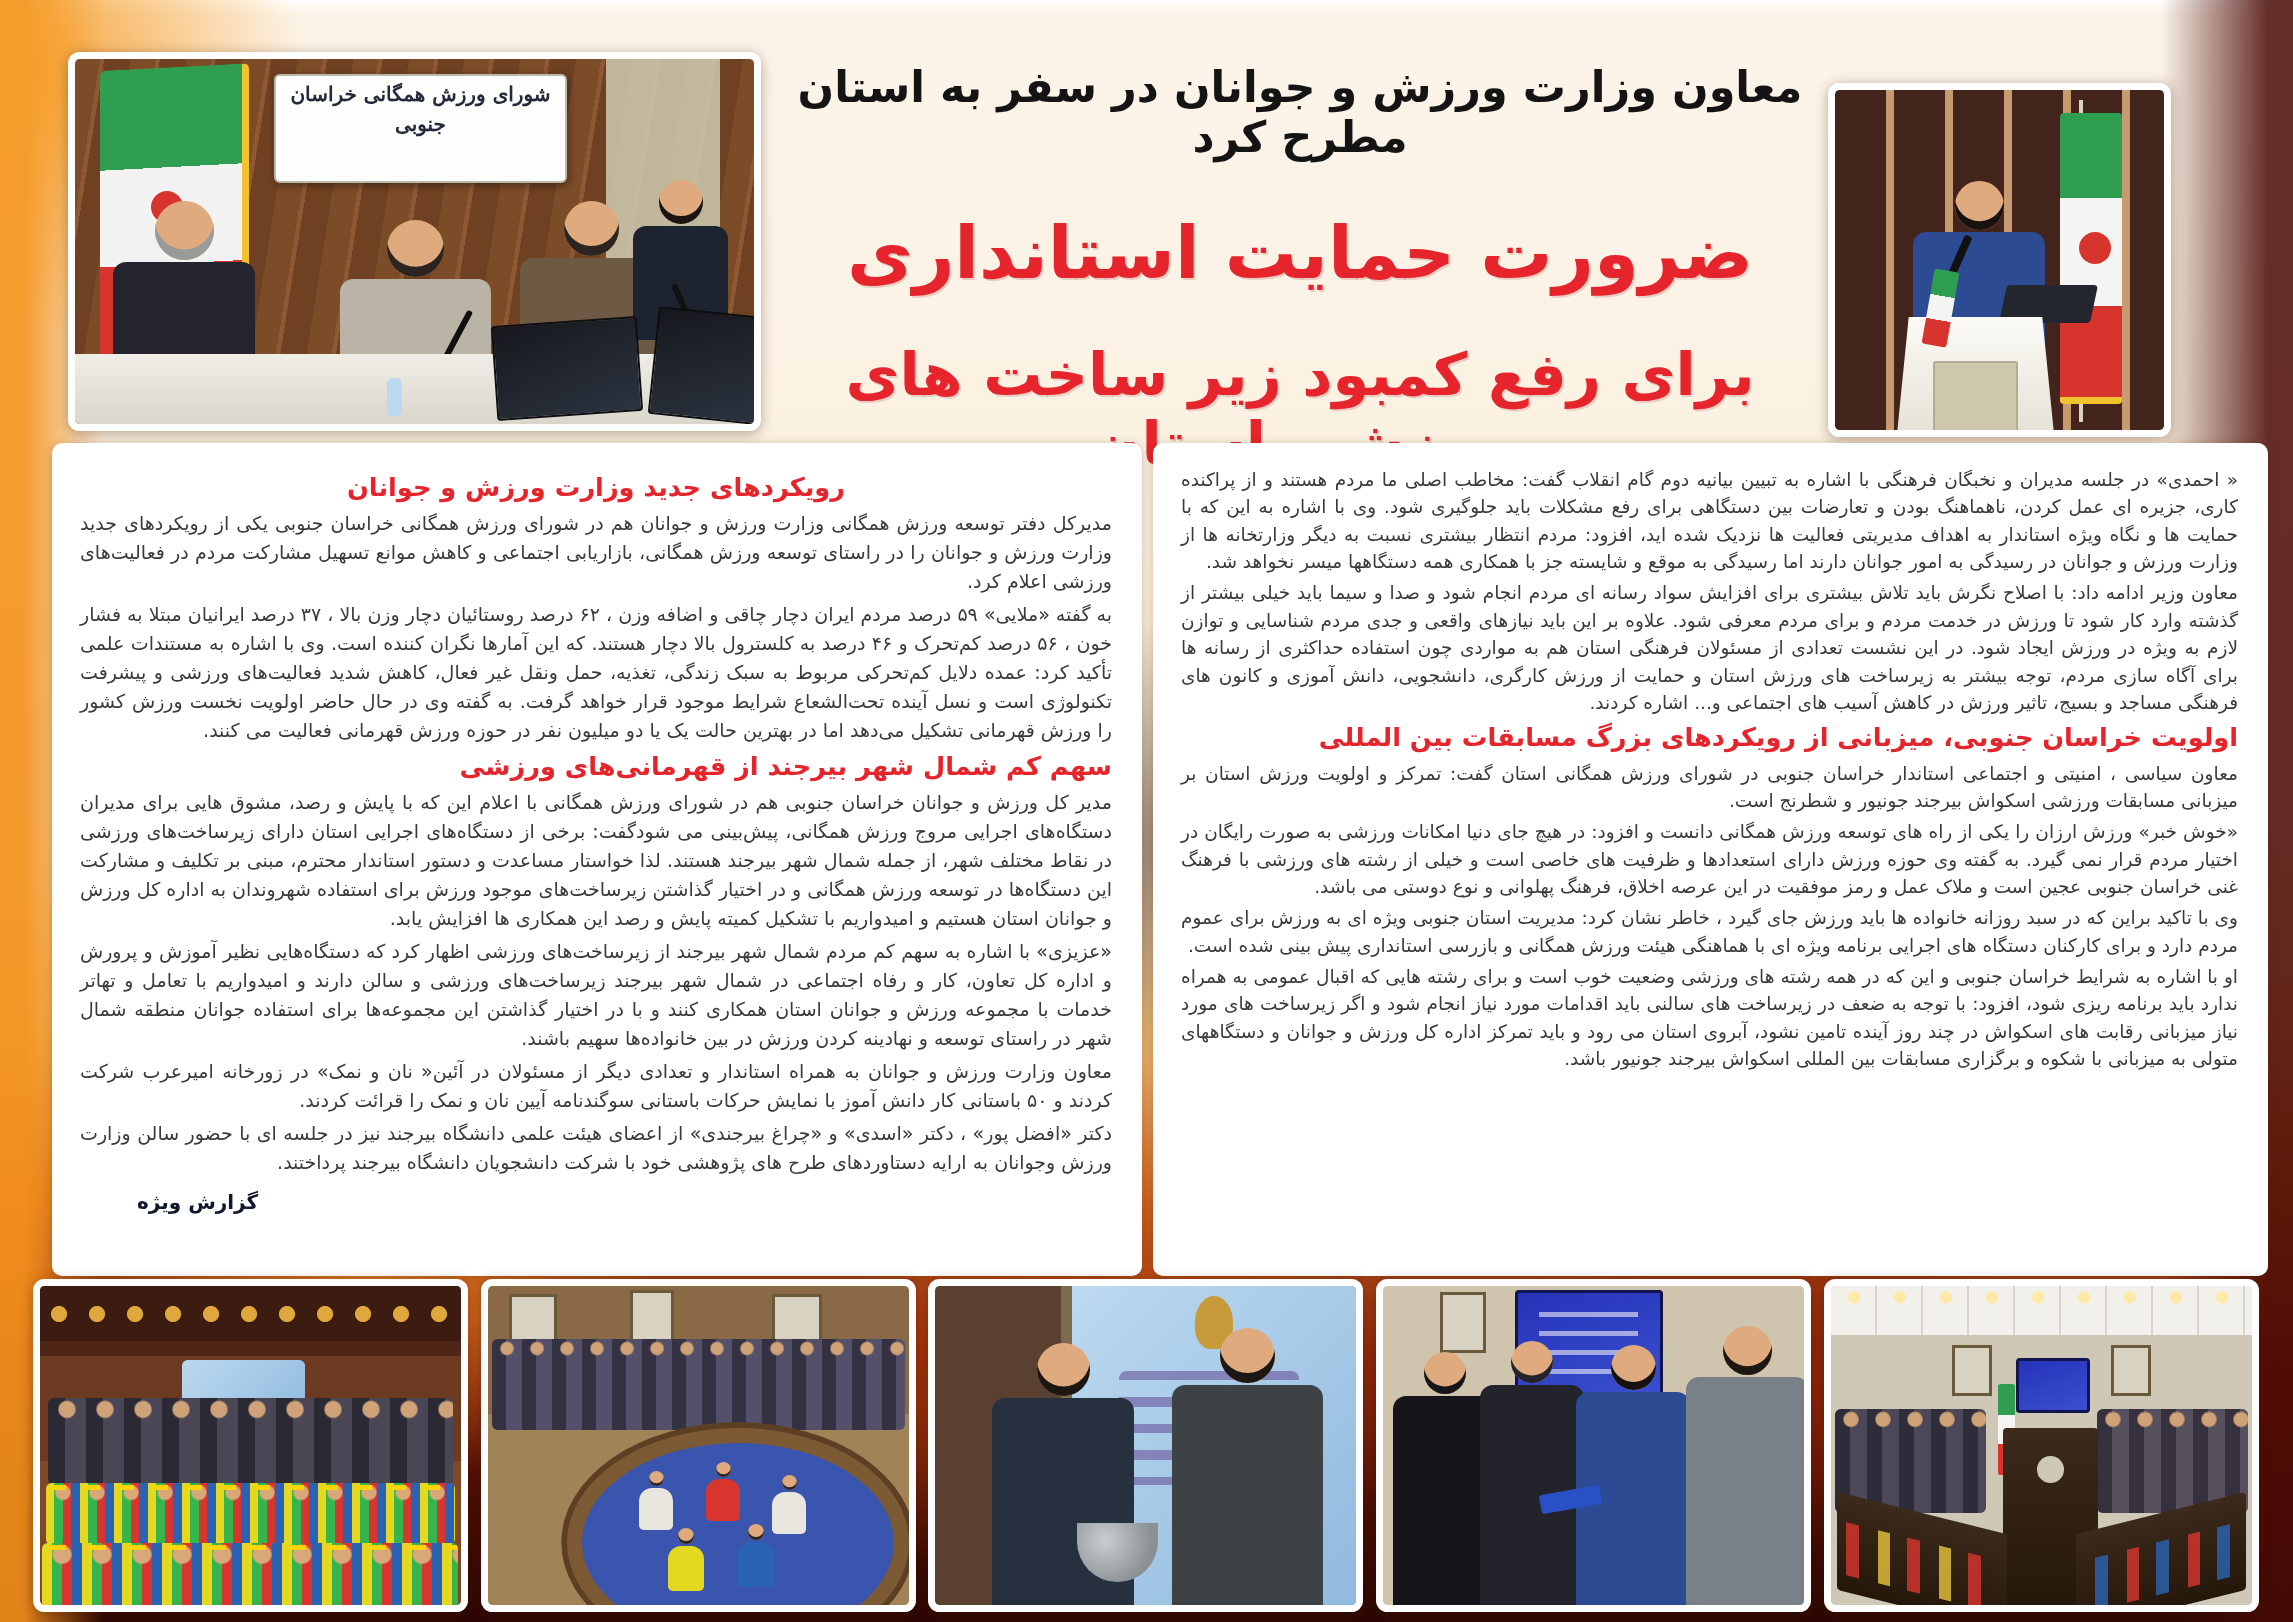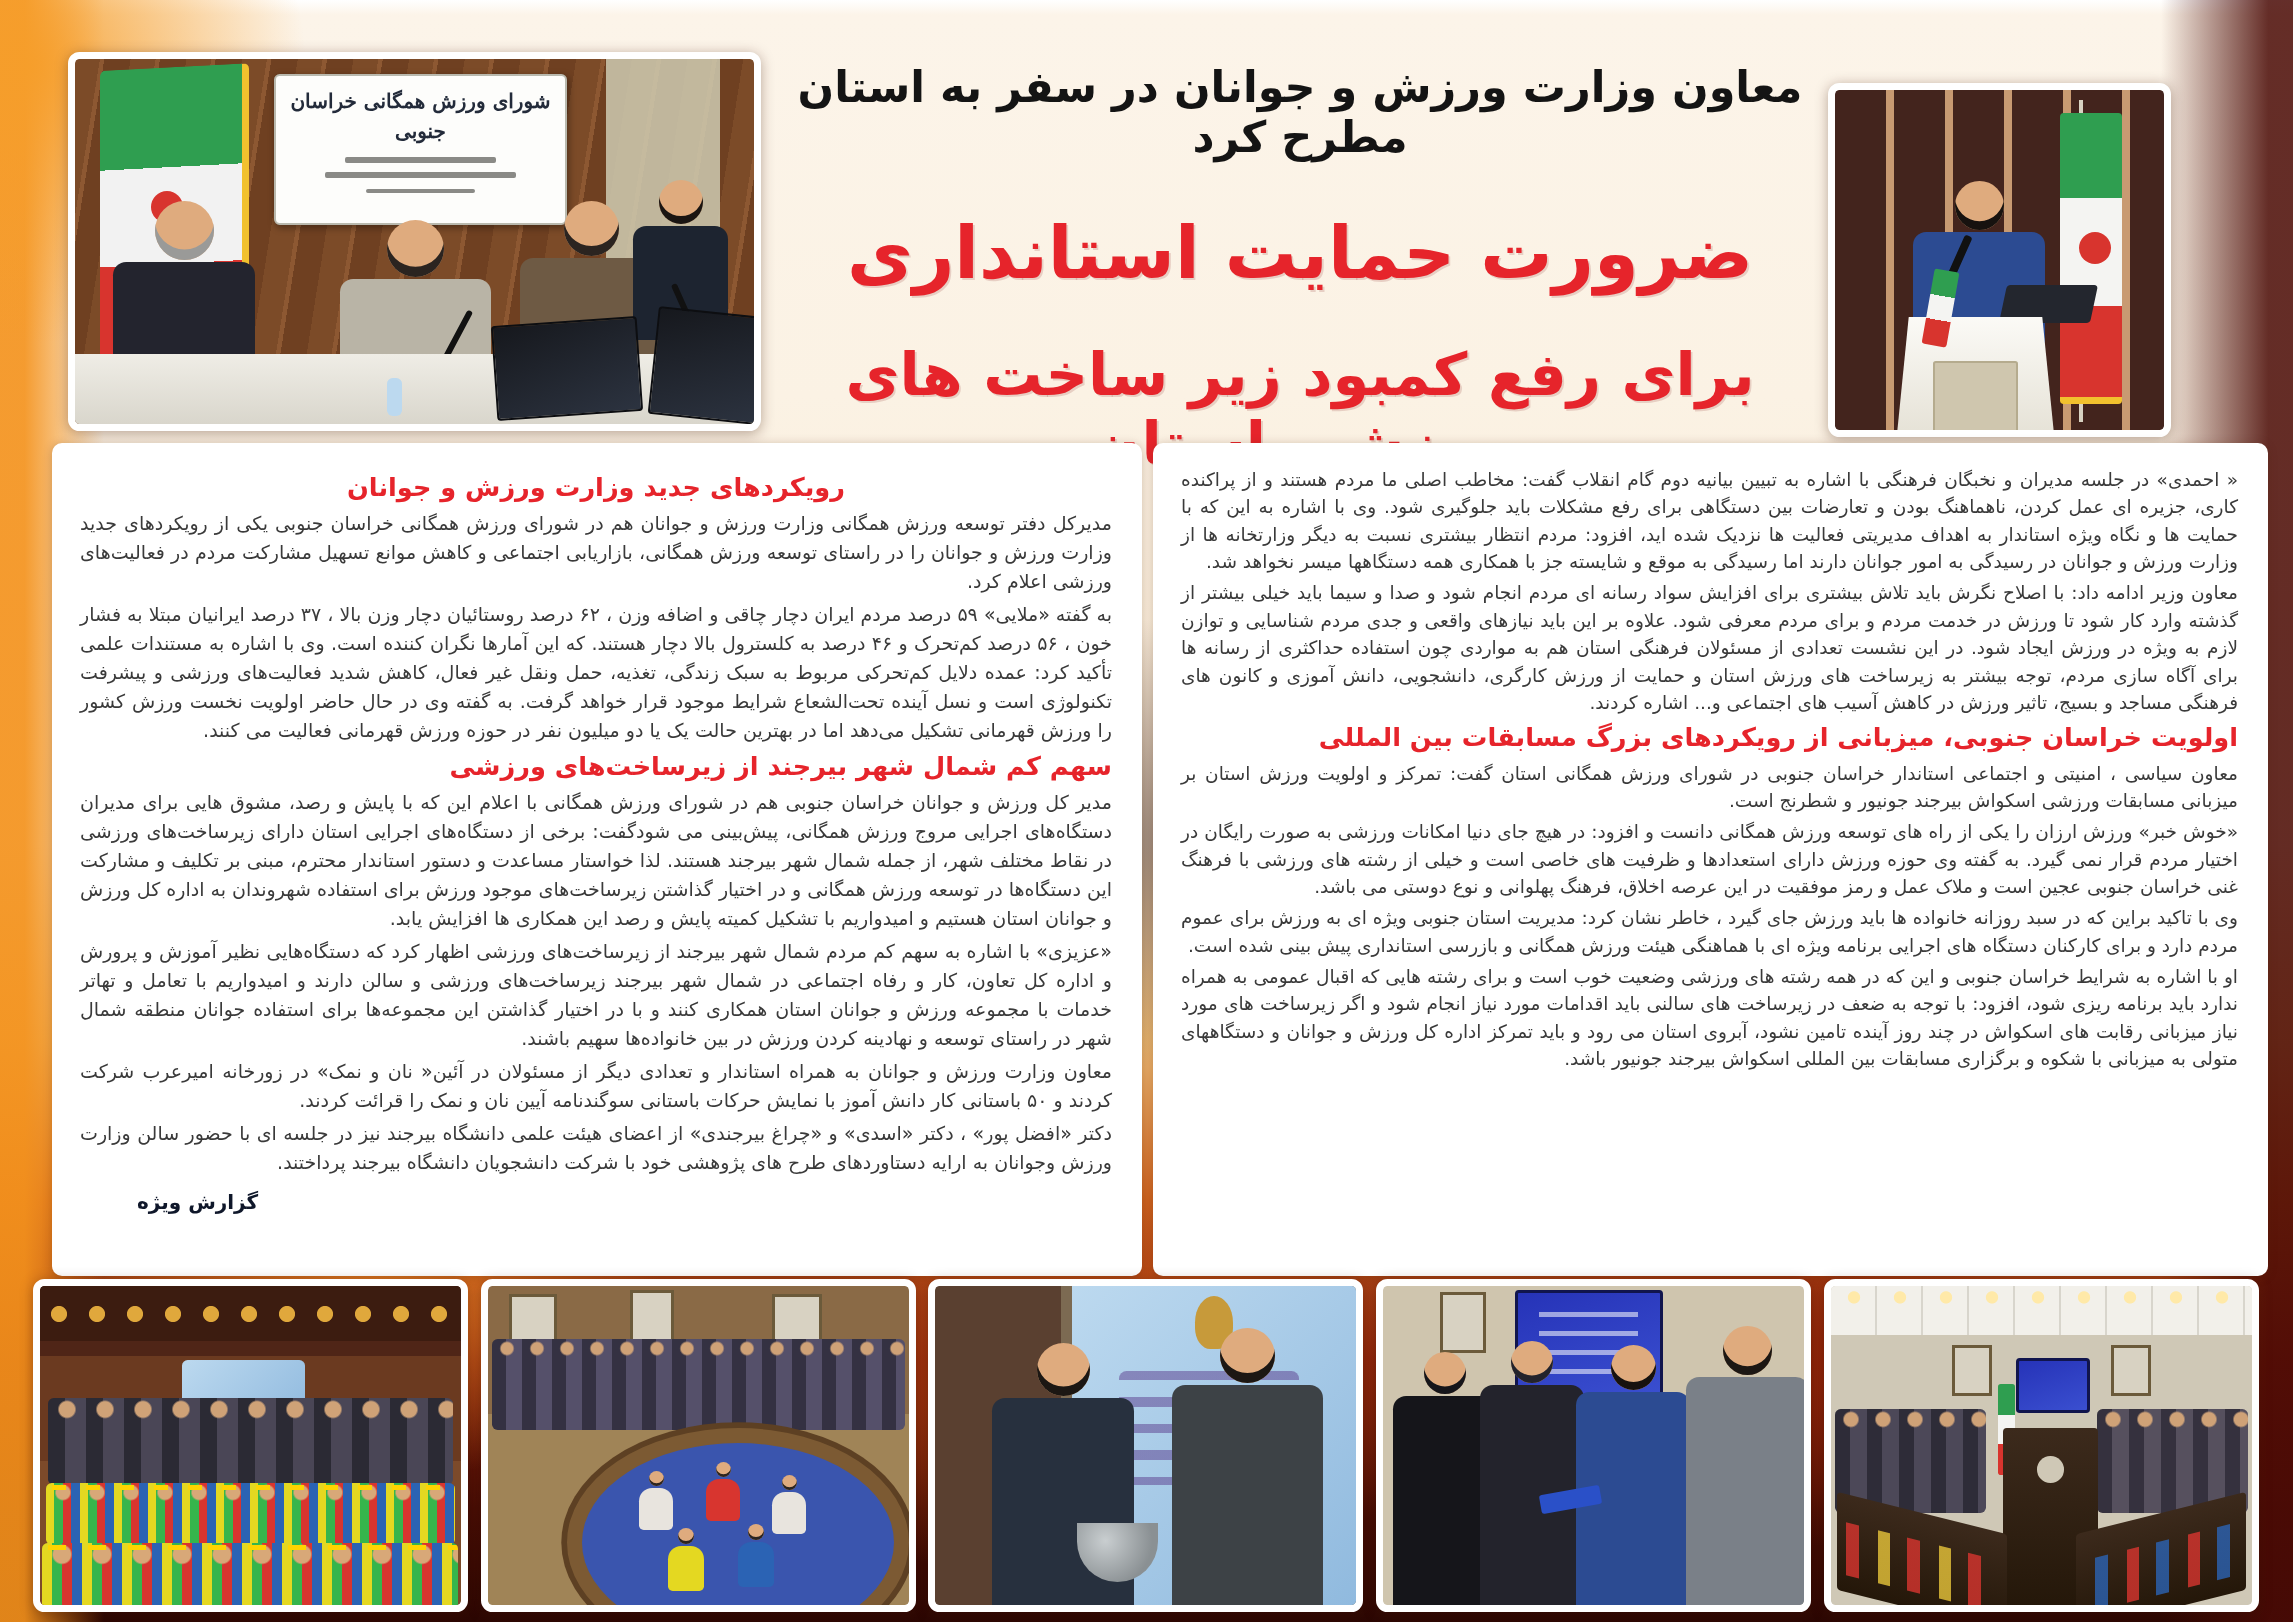--- a/index.html
+++ b/index.html
@@ -83,21 +83,21 @@
 </head>
 <body>
 
 <div class="page">
 
   <div class="photo" style="left:68px;top:52px;width:693px;height:379px;">
     <div class="inner wood">
       <div class="abs" style="right:34px;top:0;width:114px;height:284px;background:#cfcbb2;opacity:.85;"></div>
       <div class="abs flag-ir-v" style="left:24.6px;top:7.6px;width:142px;height:312px;transform:skewY(-3deg);border-right:7.6px solid #f2c12e;border-radius:5.7px;"></div>
       <div class="abs" style="left:76px;top:132px;width:32px;height:32px;background:#d8342e;border-radius:50%;"></div>
-      <div class="abs board" style="left:199px;top:15px;width:293px;height:151px;">
+      <div class="abs board" style="left:199px;top:15px;width:293px;height:109px;justify-content:flex-end;">
         <div class="title">شورای ورزش همگانی خراسان جنوبی</div>
         <div class="bar" style="width:55%;height:5.7px;margin-top:11.4px;"></div>
         <div class="bar" style="width:70%;height:5.7px;margin-top:9.5px;"></div>
         <div class="bar" style="width:40%;height:3.8px;margin-top:11.4px;"></div>
       </div>
       <div class="fig" style="left:38px;top:142px;--w:142px;--hw:59px;--bh:151px;--suit:#23242e;--hair:#9a9a98;"></div>
       <div class="fig" style="left:265px;top:161px;--w:151px;--hw:57px;--bh:142px;--suit:#b9b4a6;--hair:#2b2420;"></div>
       <div class="fig" style="left:445px;top:142px;--w:142px;--hw:55px;--bh:151px;--suit:#6e5a44;--hair:#2b2420;"></div>
       <div class="fig" style="left:558px;top:121px;--w:95px;--hw:44px;--bh:114px;--suit:#1d2430;--hair:#1a1512;"></div>
       <div class="abs mic" style="left:377px;top:248px;width:5.7px;height:66px;transform:rotate(28deg);"></div>
@@ -126,21 +126,21 @@
       <div class="abs podium" style="left:61px;top:227px;width:159px;height:127px;"></div>
       <div class="abs" style="left:98px;top:271px;width:81px;height:76px;background:#cfc6ae;border:2.8px solid #b5ab8e;border-radius:2.8px;"></div>
       <div class="abs" style="left:93px;top:180px;width:24.6px;height:76px;background:linear-gradient(to bottom,#2f9e50 0 34%,#f4f4f2 34% 66%,#d8342e 66% 100%);transform:rotate(10deg);border-radius:2.8px;"></div>
     </div>
   </div>
 
   <section class="panel left" style="left:52px;top:443px;width:1090px;height:833px;">
     <h3 style="text-align:center;">رویکردهای جدید وزارت ورزش و جوانان</h3>
     <p>مدیرکل دفتر توسعه ورزش همگانی وزارت ورزش و جوانان هم در شورای ورزش همگانی خراسان جنوبی یکی از رویکردهای جدید وزارت ورزش و جوانان را در راستای توسعه ورزش همگانی، بازاریابی اجتماعی و کاهش موانع تسهیل مشارکت مردم در فعالیت‌های ورزشی اعلام کرد.</p>
     <p>به گفته «ملایی» ۵۹ درصد مردم ایران دچار چاقی و اضافه وزن ، ۶۲ درصد روستائیان دچار وزن بالا ، ۳۷ درصد ایرانیان مبتلا به فشار خون ، ۵۶ درصد کم‌تحرک و ۴۶ درصد به کلسترول بالا دچار هستند. که این آمارها نگران کننده است. وی با اشاره به مستندات علمی تأکید کرد: عمده دلایل کم‌تحرکی مربوط به سبک زندگی، تغذیه، حمل ونقل غیر فعال، کاهش شدید فعالیت‌های ورزشی و پیشرفت تکنولوژی است و نسل آینده تحت‌الشعاع شرایط موجود قرار خواهد گرفت. به گفته وی در حال حاضر اولویت نخست ورزش کشور را ورزش قهرمانی تشکیل می‌دهد اما در بهترین حالت یک یا دو میلیون نفر در حوزه ورزش قهرمانی فعالیت می کنند.</p>
-    <h3>سهم کم شمال شهر بیرجند از زیرساخت‌های ورزشی</h3>
+    <h3>سهم کم شمال شهر بیرجند از قهرمانی‌های ورزشی</h3>
     <p>مدیر کل ورزش و جوانان خراسان جنوبی هم در شورای ورزش همگانی با اعلام این که با پایش و رصد، مشوق هایی برای مدیران دستگاه‌های اجرایی مروج ورزش همگانی، پیش‌بینی می شودگفت: برخی از دستگاه‌های اجرایی استان دارای زیرساخت‌های ورزشی در نقاط مختلف شهر، از جمله شمال شهر بیرجند هستند. لذا خواستار مساعدت و دستور استاندار محترم، مبنی بر تکلیف و مشارکت این دستگاه‌ها در توسعه ورزش همگانی و در اختیار گذاشتن زیرساخت‌های موجود ورزش برای استفاده شهروندان به اداره کل ورزش و جوانان استان هستیم و امیدواریم با تشکیل کمیته پایش و رصد این همکاری ها افزایش یابد.</p>
     <p>«عزیزی» با اشاره به سهم کم مردم شمال شهر بیرجند از زیرساخت‌های ورزشی اظهار کرد که دستگاه‌هایی نظیر آموزش و پرورش و اداره کل تعاون، کار و رفاه اجتماعی در شمال شهر بیرجند زیرساخت‌های ورزشی و سالن دارند و امیدواریم با تعامل و تهاتر خدمات با مجموعه ورزش و جوانان استان همکاری کنند و با در اختیار گذاشتن این مجموعه‌ها برای استفاده جوانان منطقه شمال شهر در راستای توسعه و نهادینه کردن ورزش در بین خانواده‌ها سهیم باشند.</p>
     <p>معاون وزارت ورزش و جوانان به همراه استاندار و تعدادی دیگر از مسئولان در آئین« نان و نمک» در زورخانه امیرعرب شرکت کردند و ۵۰ باستانی کار دانش آموز با نمایش حرکات باستانی سوگندنامه آیین نان و نمک را قرائت کردند.</p>
     <p>دکتر «افضل پور» ، دکتر «اسدی» و «چراغ بیرجندی» از اعضای هیئت علمی دانشگاه بیرجند نیز در جلسه ای با حضور سالن وزارت ورزش وجوانان به ارایه دستاوردهای طرح های پژوهشی خود با شرکت دانشجویان دانشگاه بیرجند پرداختند.</p>
     <div class="signature">گزارش ویژه</div>
   </section>
 
   <section class="panel right" style="left:1153px;top:443px;width:1115px;height:833px;">
     <p>« احمدی» در جلسه مدیران و نخبگان فرهنگی با اشاره به تبیین بیانیه دوم گام انقلاب گفت: مخاطب اصلی ما مردم هستند و از پراکنده کاری، جزیره ای عمل کردن، ناهماهنگ بودن و تعارضات بین دستگاهی برای رفع مشکلات باید جلوگیری شود. وی با اشاره به این که با حمایت ها و نگاه ویژه استاندار به اهداف مدیریتی فعالیت ها نزدیک شده اید، افزود: مردم انتظار بیشتری نسبت به دیگر وزارتخانه ها از وزارت ورزش و جوانان در رسیدگی به امور جوانان دارند اما رسیدگی به موقع و شایسته جز با همکاری همه دستگاهها میسر نخواهد شد.</p>
     <p>معاون وزیر ادامه داد: با اصلاح نگرش باید تلاش بیشتری برای افزایش سواد رسانه ای مردم انجام شود و صدا و سیما باید خیلی بیشتر از گذشته وارد کار شود تا ورزش در خدمت مردم و برای مردم معرفی شود. علاوه بر این باید نیازهای واقعی و جدی مردم شناسایی و توازن لازم به ویژه در ورزش ایجاد شود. در این نشست تعدادی از مسئولان فرهنگی استان هم به مواردی چون استفاده حداکثری از رسانه ها برای آگاه سازی مردم، توجه بیشتر به زیرساخت های ورزش استان و حمایت از ورزش کارگری، دانشجویی، دانش آموزی و کانون های فرهنگی مساجد و بسیج، تاثیر ورزش در کاهش آسیب های اجتماعی و... اشاره کردند.</p>

